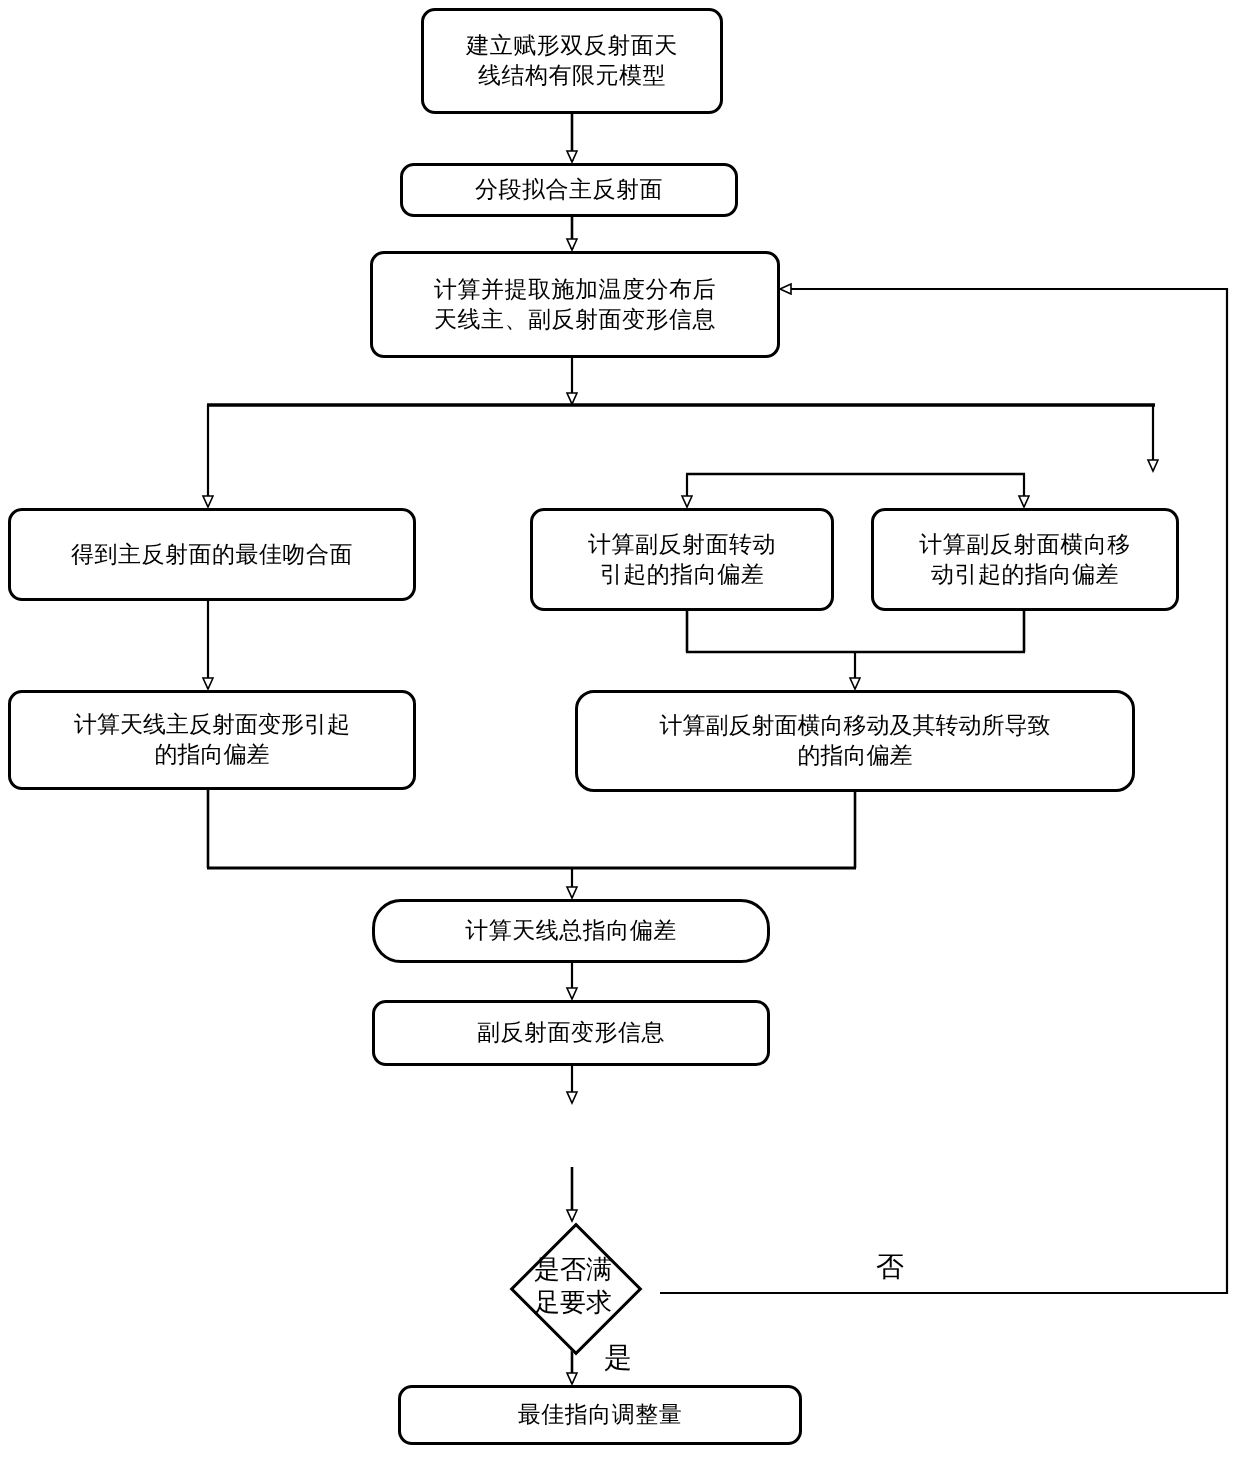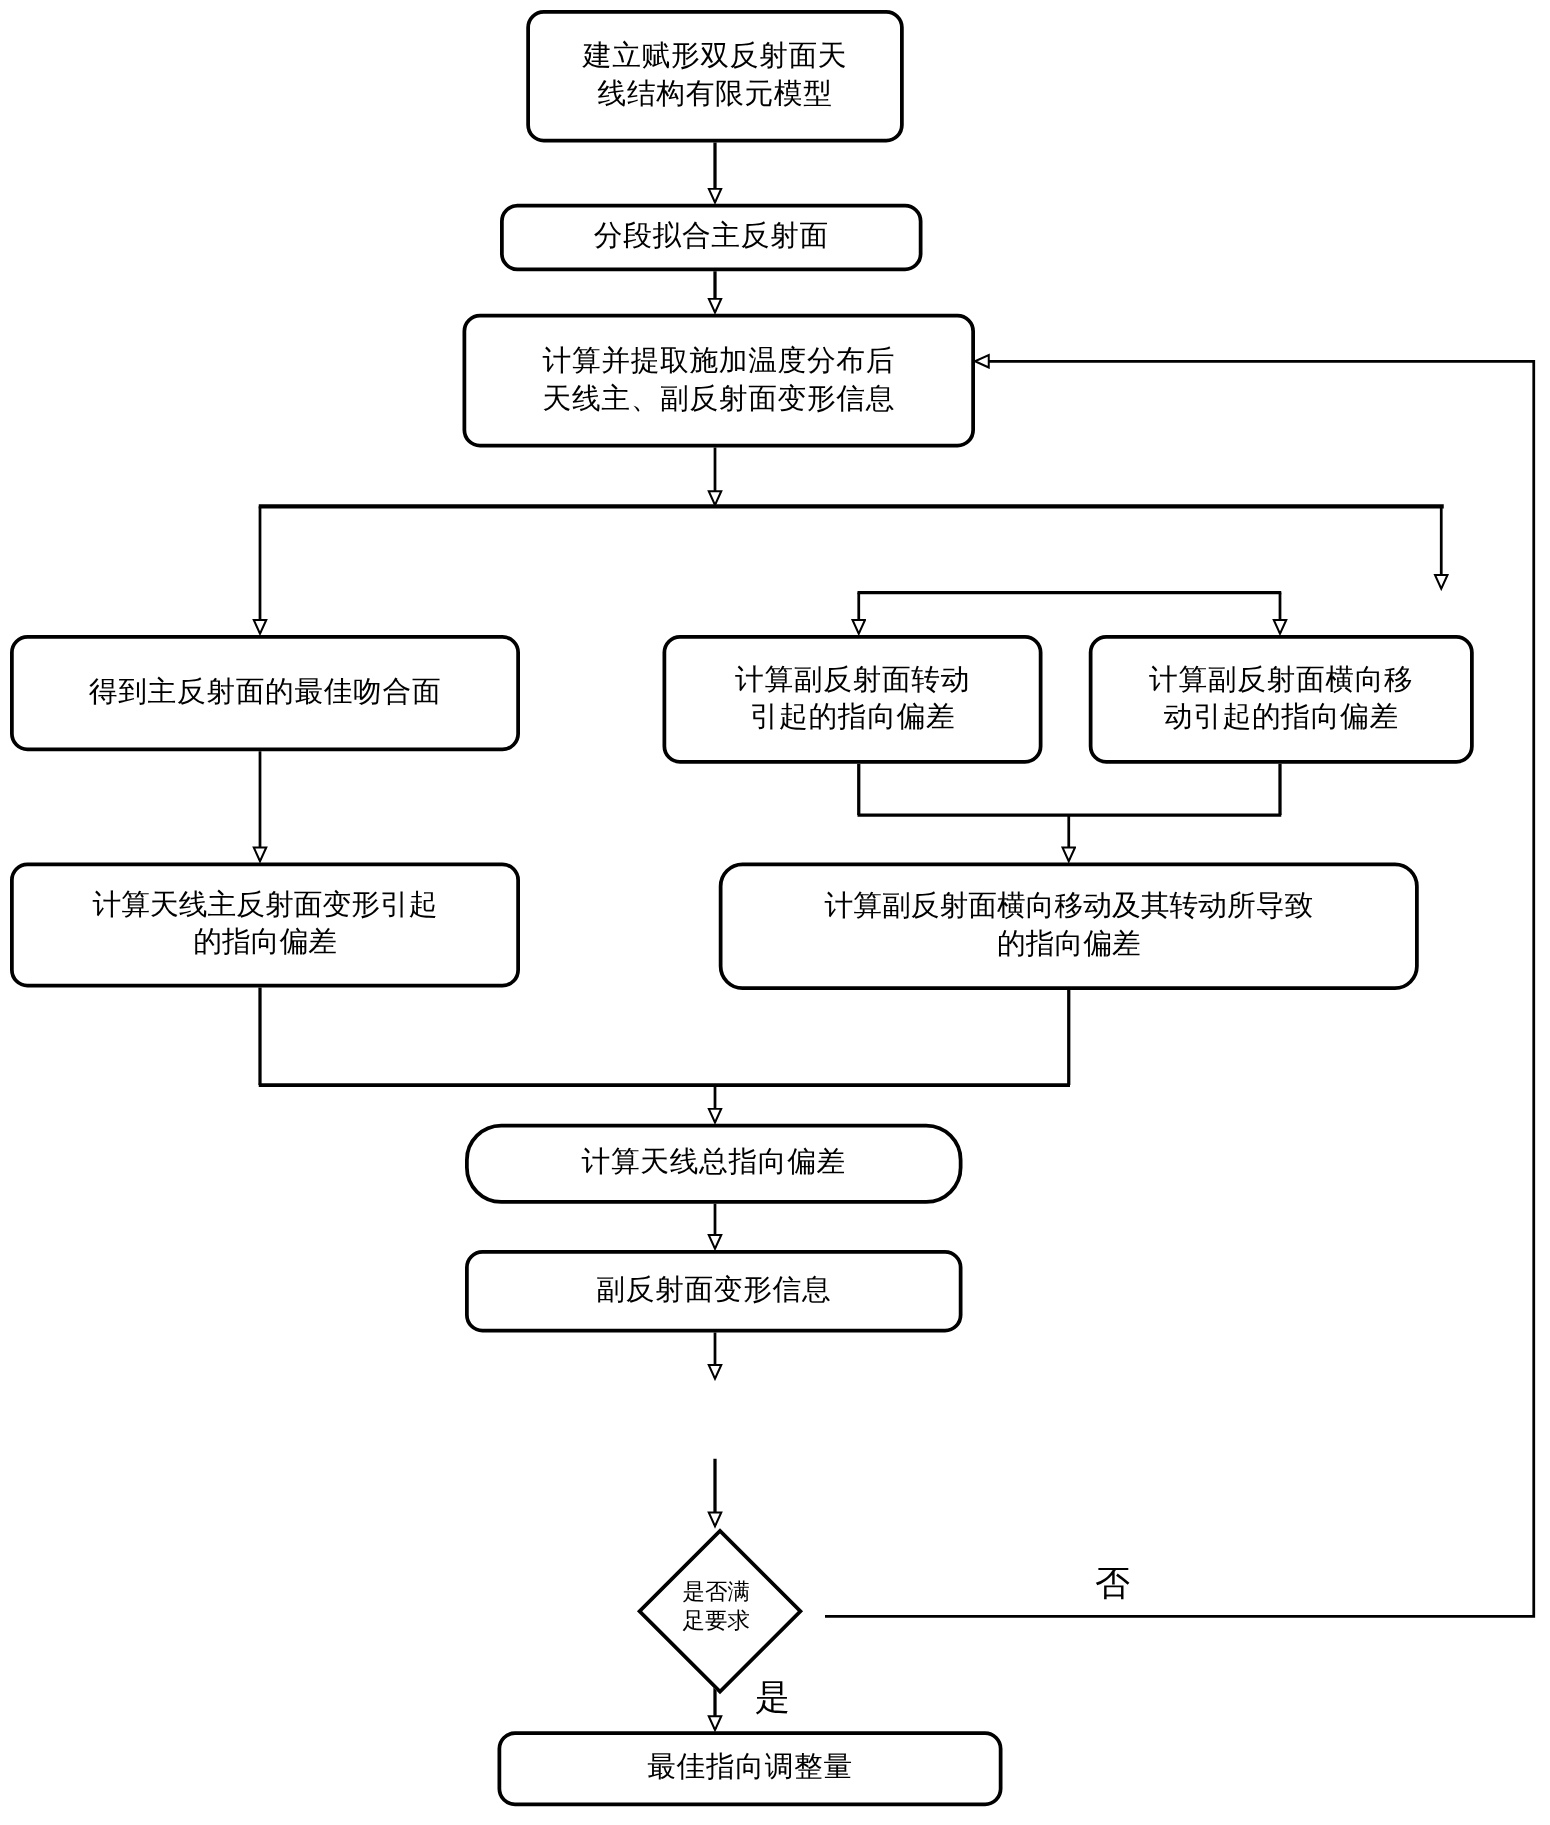--- a/index.html
+++ b/index.html
@@ -62,21 +62,21 @@
     margin-left: -44px;
     margin-top: -44px;
     border: 3px solid #000000;
     background: #ffffff;
     transform: rotate(45deg);
   }
   .decision .dtext {
     position: relative;
     z-index: 2;
     text-align: center;
-    font-size: 18px;
+    font-size: 26px;
     line-height: 1.26;
     color: #000000;
   }
   .edge-label {
     position: absolute;
     font-size: 28px;
     color: #000000;
     white-space: nowrap;
   }
 </style>

